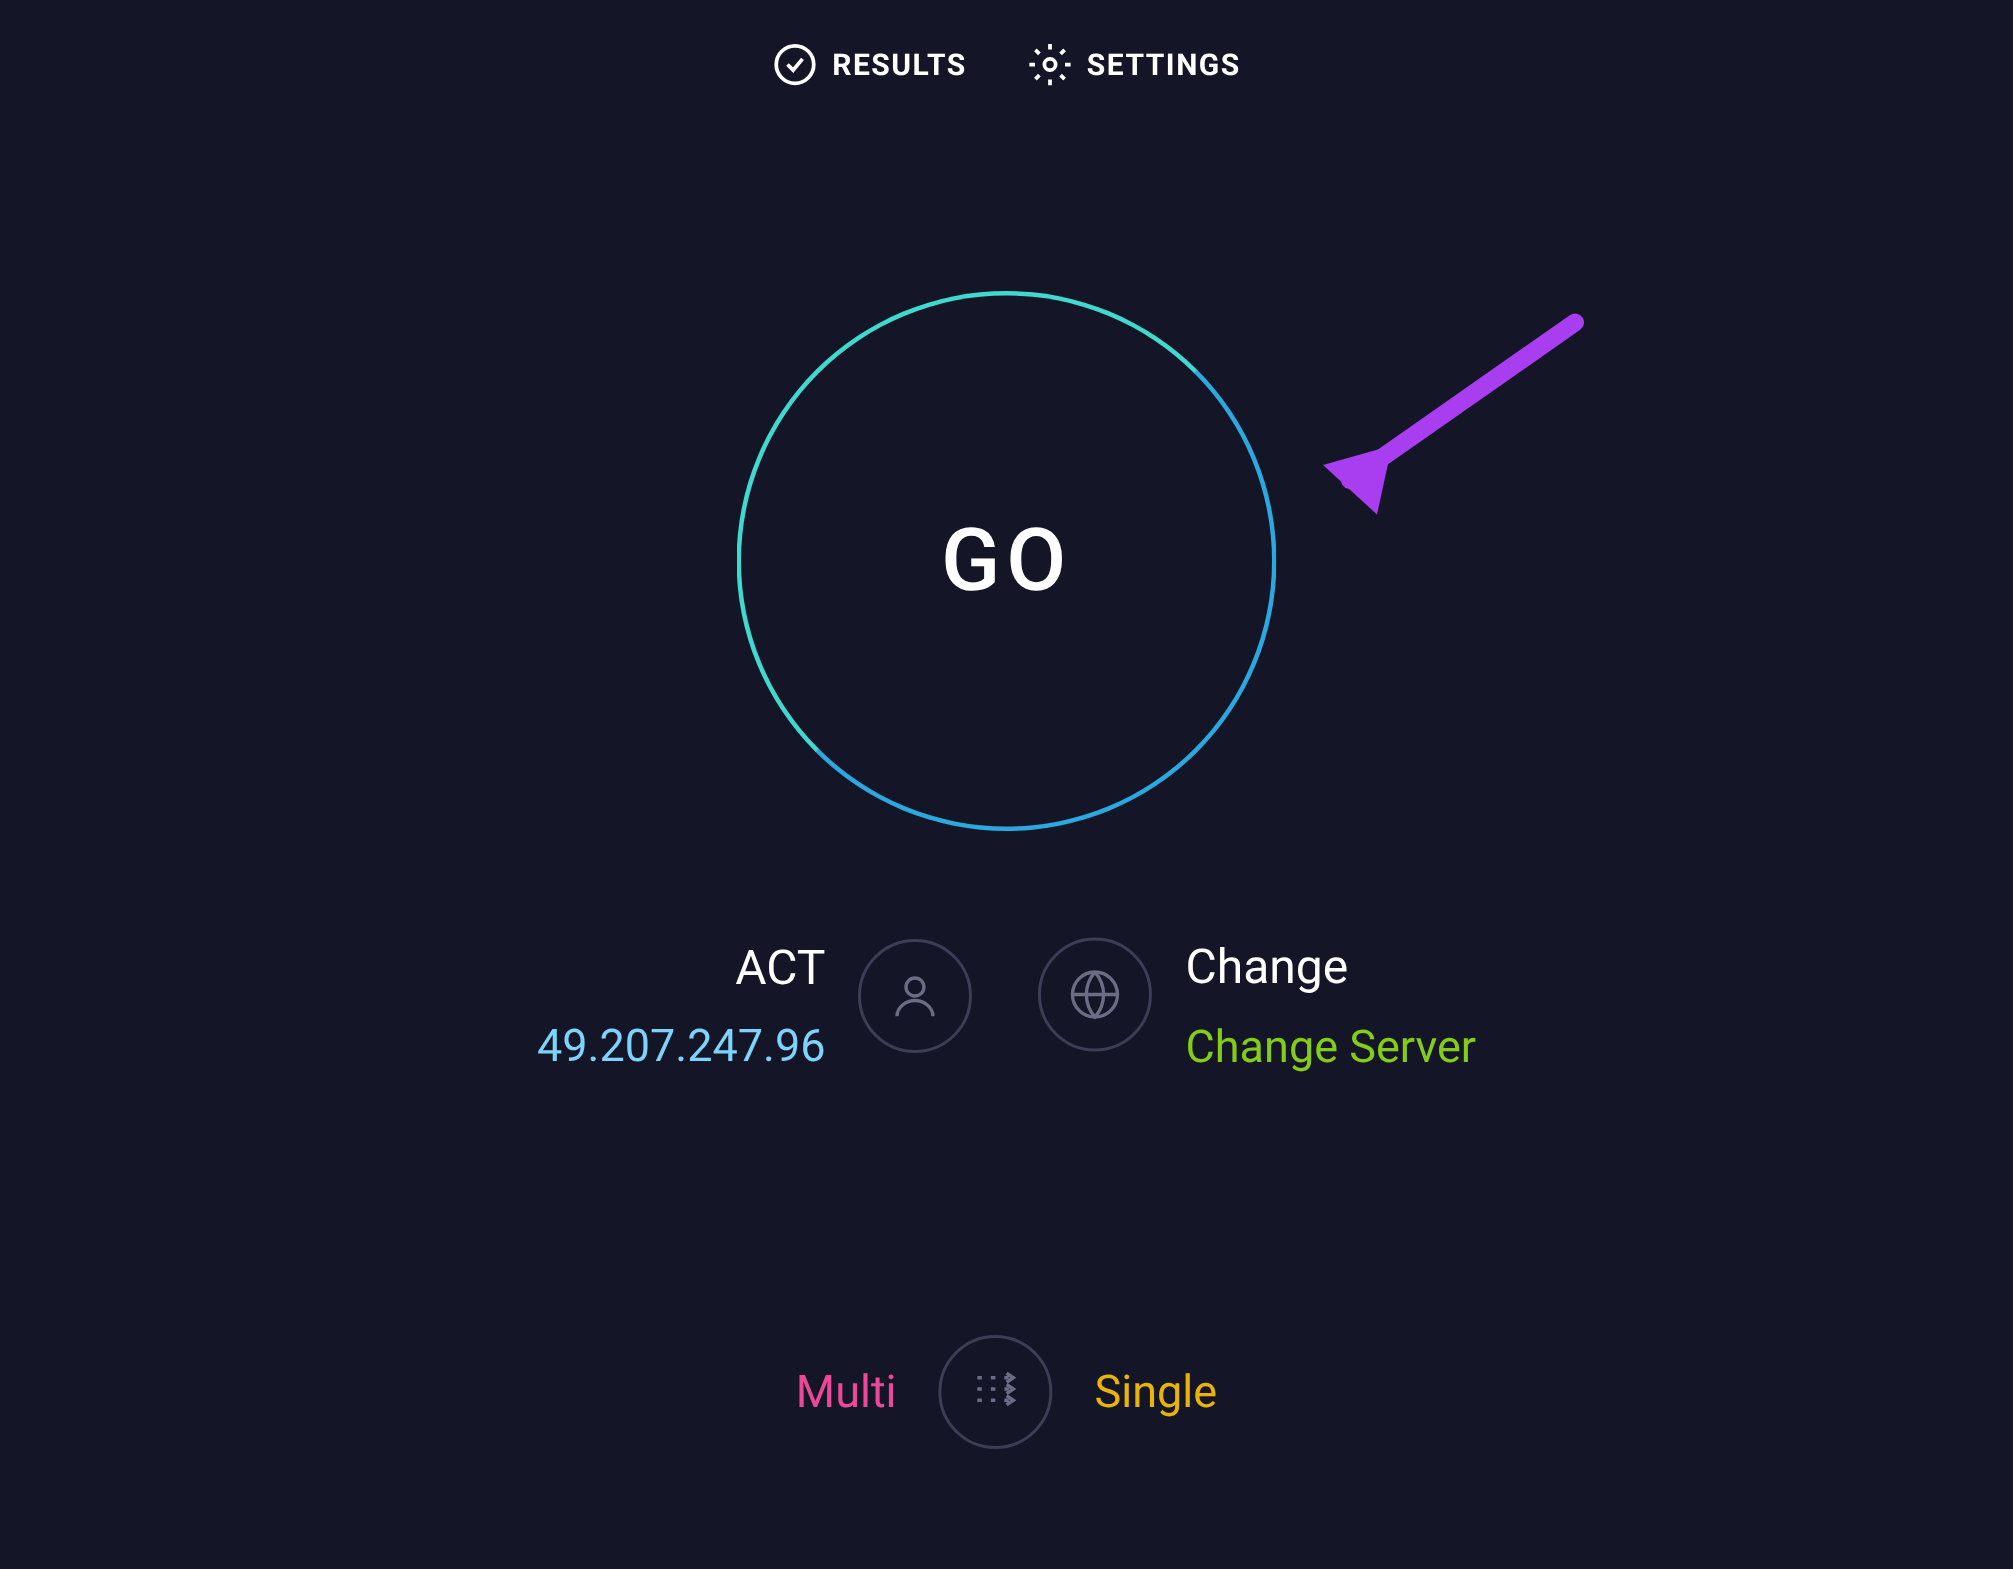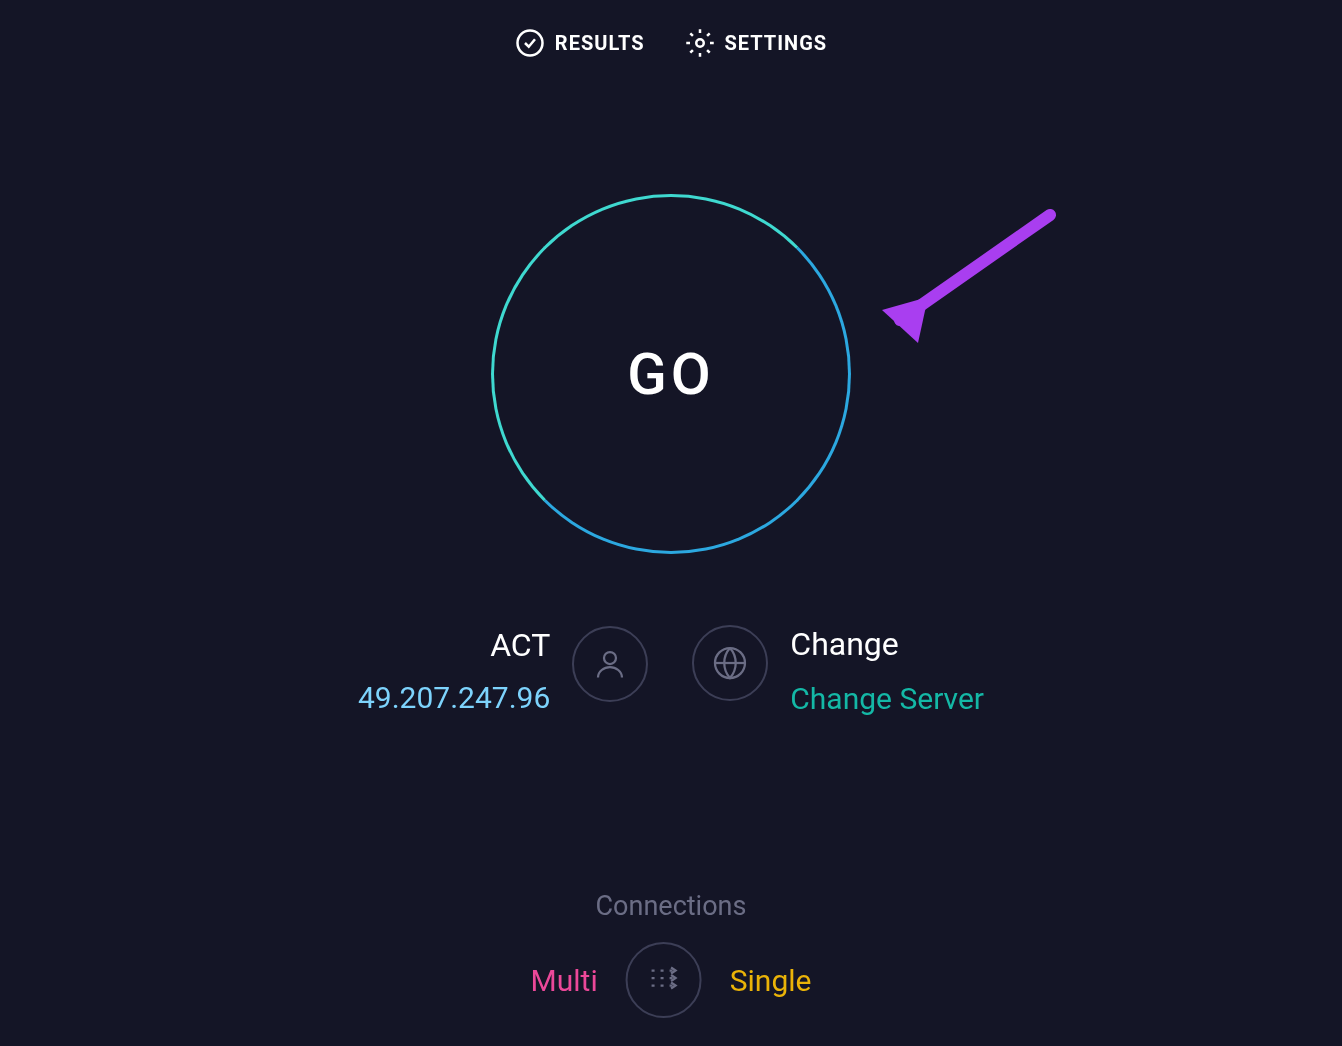--- a/index.html
+++ b/index.html
@@ -101,21 +101,21 @@
     }
     .info-subtitle {
       font-size: 30px;
       font-weight: 400;
       color: #7dd3fc;
       margin-top: 16px;
     }
     .change-server {
       font-size: 30px;
       font-weight: 400;
-      color: #14b8a6;
+      color: #84cc16;
       margin-top: 18px;
       cursor: pointer;
     }
     .circle-icon {
       width: 76px;
       height: 76px;
       border: 2px solid #3c3e56;
       border-radius: 50%;
       display: flex;
       align-items: center;
@@ -223,21 +223,20 @@
       </svg>
     </div>
     <div class="info-right-text">
       <div class="info-title">Change</div>
       <div class="change-server">Change Server</div>
     </div>
   </div>
 </div>
 
 <div class="connections-section">
-  <div class="connections-label">Connections</div>
   <div class="connections-toggle">
     <span class="toggle-option active">Multi</span>
     <div class="toggle-icon-circle">
       <span>
         <svg width="36" height="36" viewBox="0 0 24 24" fill="none" stroke="#6b6d85" stroke-width="1.5">
           <path d="M4 7h3m3 0h3m3 0h2l2 0" stroke-dasharray="2 2"></path>
           <path d="M17 5l3 2-3 2"></path>
           <path d="M4 12h3m3 0h3m3 0h2l2 0" stroke-dasharray="2 2"></path>
           <path d="M17 10l3 2-3 2"></path>
           <path d="M4 17h3m3 0h3m3 0h2l2 0" stroke-dasharray="2 2"></path>

